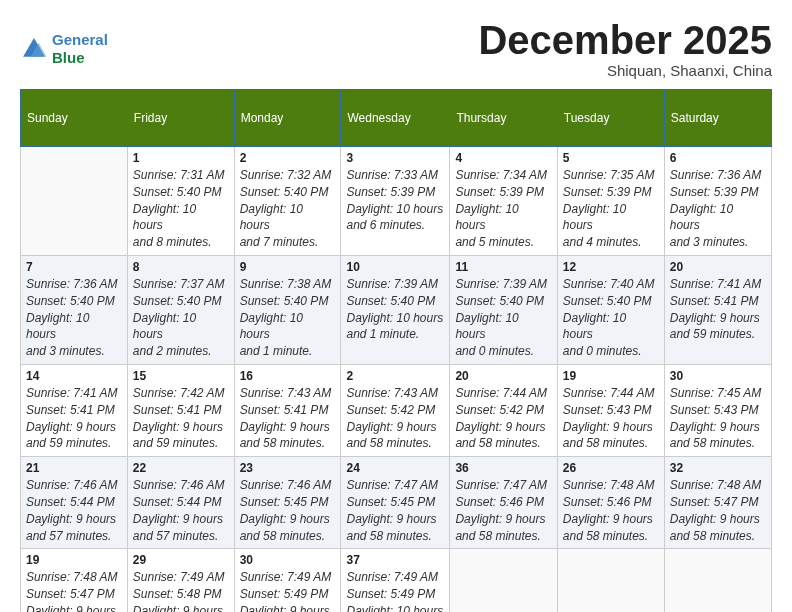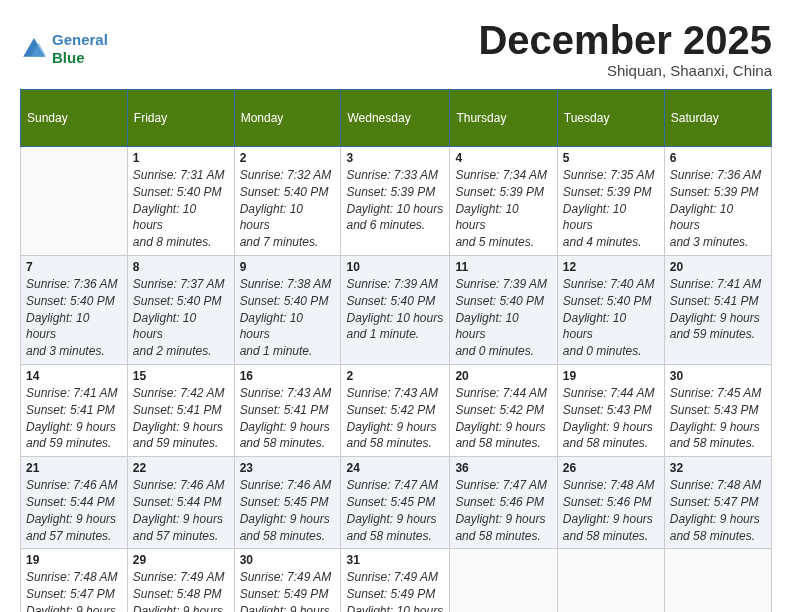--- a/index.html
+++ b/index.html
@@ -257,21 +257,21 @@
           </td>
           <td>
             <span class="day-number">29</span>
             <div class="day-info">Sunrise: 7:49 AM<br>Sunset: 5:48 PM<br>Daylight: 9 hours<br>and 59 minutes.</div>
           </td>
           <td>
             <span class="day-number">30</span>
             <div class="day-info">Sunrise: 7:49 AM<br>Sunset: 5:49 PM<br>Daylight: 9 hours<br>and 59 minutes.</div>
           </td>
           <td>
-            <span class="day-number">31</span>
+            <span class="day-number">37</span>
             <div class="day-info">Sunrise: 7:49 AM<br>Sunset: 5:49 PM<br>Daylight: 10 hours<br>and 0 minutes.</div>
           </td>
           <td class="empty"></td>
           <td class="empty"></td>
           <td class="empty"></td>
         </tr>
       </tbody>
   </table>
 </div>
 

